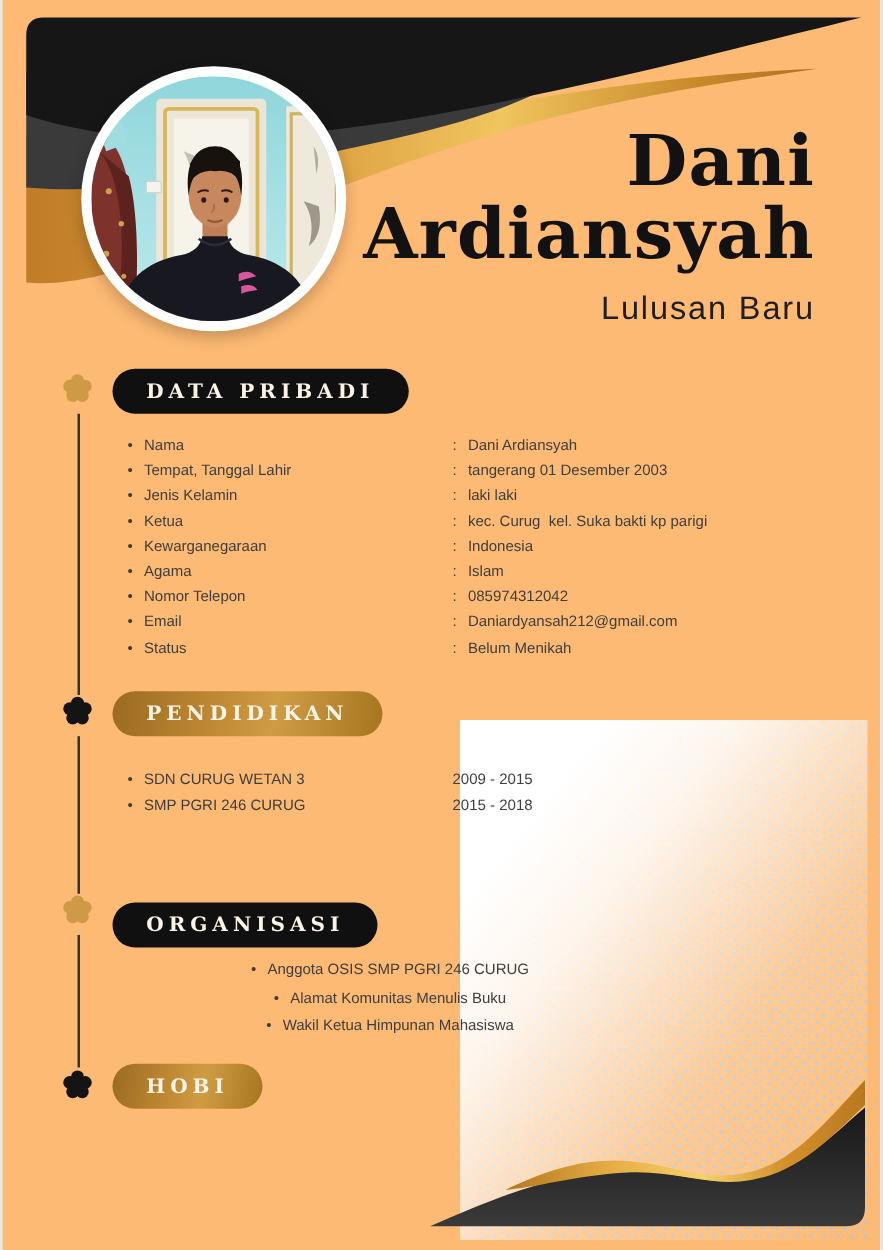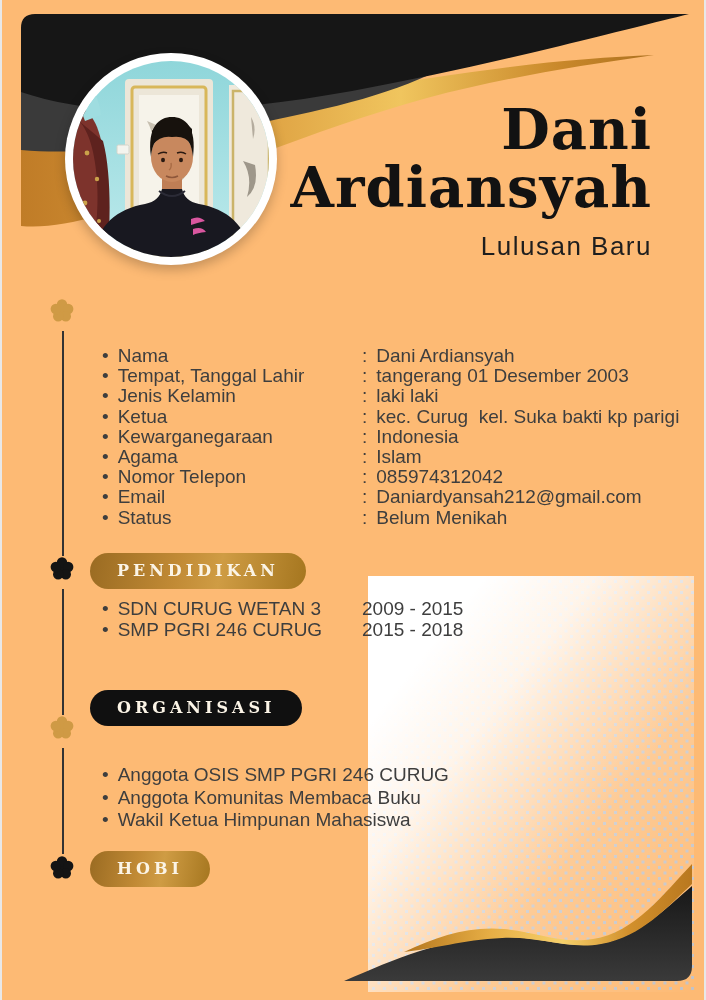--- a/index.html
+++ b/index.html
@@ -39,24 +39,24 @@
 
   
   .pill{position:absolute;left:88px;z-index:3;display:inline-block;
     padding:8px 27px 9px;border-radius:18px;
     font-family:"DejaVu Serif","Liberation Serif",serif;font-weight:700;
     font-size:16px;letter-spacing:4px;color:#fbf4e6;white-space:nowrap;}
   .pill-black{background:#101010;}
   .pill-gold{background:linear-gradient(100deg,#9a6b22 0%,#c18a35 40%,#cf9c44 60%,#a5761f 100%);}
 
   
-  .list{position:absolute;left:100px;z-index:3;font-size:19px;color:#3e3e3e;}
+  .list{position:absolute;left:100px;z-index:3;font-size:12px;color:#3e3e3e;}
   .drow{display:grid;grid-template-columns:260px 1fr;line-height:20.2px;}
   .edu-row{display:grid;grid-template-columns:260px 1fr;line-height:20.6px;}
-  .bullet-item{line-height:22.6px;}
+  .bullet-item{line-height:22.6px;text-align:center;}
   .biz::before,.dlabel::before{content:"\2022";margin-right:9px;color:#3e3e3e;}
   .dvalue-wrap{display:flex;gap:9px;}
   .dvalue{white-space:pre;}
   .hobi-grid{position:absolute;left:100px;z-index:3;display:grid;
     grid-template-columns:147px auto;font-size:13.5px;}
   .hobi-grid div{line-height:21.5px;}
 </style>
 </head>
 <body>
 
@@ -202,20 +202,21 @@
     <g fill="#141414">
         <circle cx="12" cy="12" r="7"></circle>
         <circle cx="12" cy="5.5" r="5.2"></circle>
         <circle cx="18.2" cy="10" r="5.2"></circle>
         <circle cx="15.8" cy="17.3" r="5.2"></circle>
         <circle cx="8.2" cy="17.3" r="5.2"></circle>
         <circle cx="5.8" cy="10" r="5.2"></circle>
       </g>
   </svg>
 
+  <div class="pill pill-black" style="top:295px">DATA PRIBADI</div>
   <div class="list" style="top:346px;width:570px">
     <div class="drow">
         <span class="dlabel">Nama</span>
         <span class="dvalue-wrap">
           <span>:</span>
           <span class="dvalue">Dani Ardiansyah</span>
         </span>
       </div>
     <div class="drow">
         <span class="dlabel">Tempat, Tanggal Lahir</span>
@@ -269,33 +270,33 @@
     <div class="drow">
         <span class="dlabel">Status</span>
         <span class="dvalue-wrap">
           <span>:</span>
           <span class="dvalue">Belum Menikah</span>
         </span>
       </div>
   </div>
 
   <div class="pill pill-gold" style="top:553px">PENDIDIKAN</div>
-  <div class="list" style="top:599px;width:570px">
+  <div class="list" style="top:613px;width:570px">
     <div class="edu-row">
         <span class="biz">SDN CURUG WETAN 3</span>
         <span>2009 - 2015</span>
       </div>
     <div class="edu-row">
         <span class="biz">SMP PGRI 246 CURUG</span>
         <span>2015 - 2018</span>
       </div>
   </div>
 
-  <div class="pill pill-black" style="top:690px">ORGANISASI</div>
+  <div class="pill pill-black" style="top:722px">ORGANISASI</div>
   <div class="list" style="top:764px;width:420px">
     <div class="bullet-item biz">Anggota OSIS SMP PGRI 246 CURUG</div>
-    <div class="bullet-item biz">Anggota Komunitas Membaca Buku</div>
+    <div class="bullet-item biz">Alamat Komunitas Menulis Buku</div>
     <div class="bullet-item biz">Wakil Ketua Himpunan Mahasiswa</div>
   </div>
 
   <div class="pill pill-gold" style="top:851px">HOBI</div>
 
 </div>
 
 </body></html>

